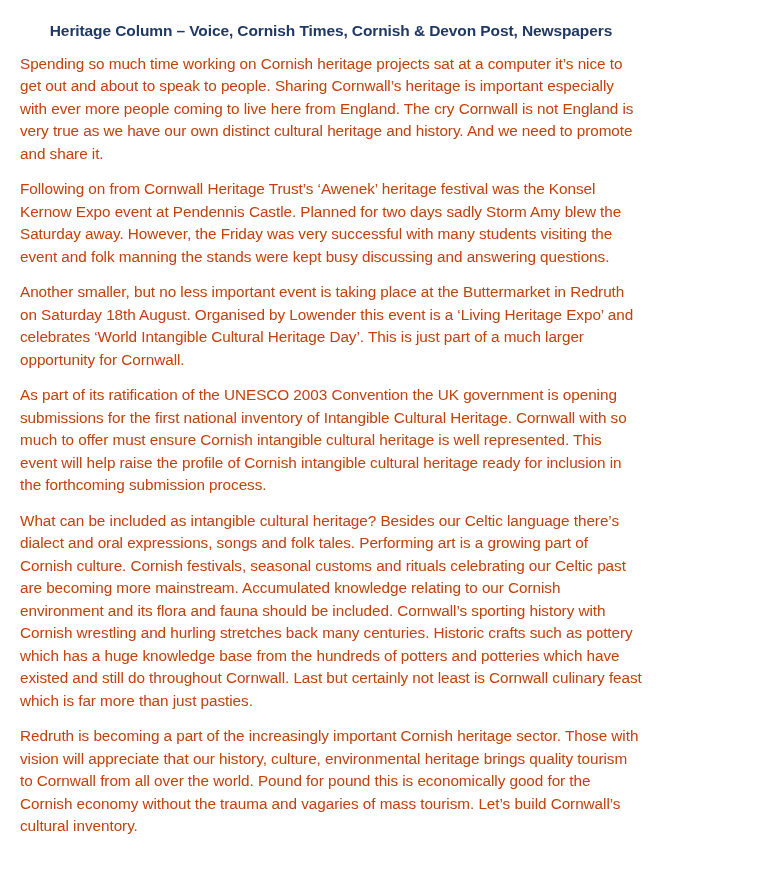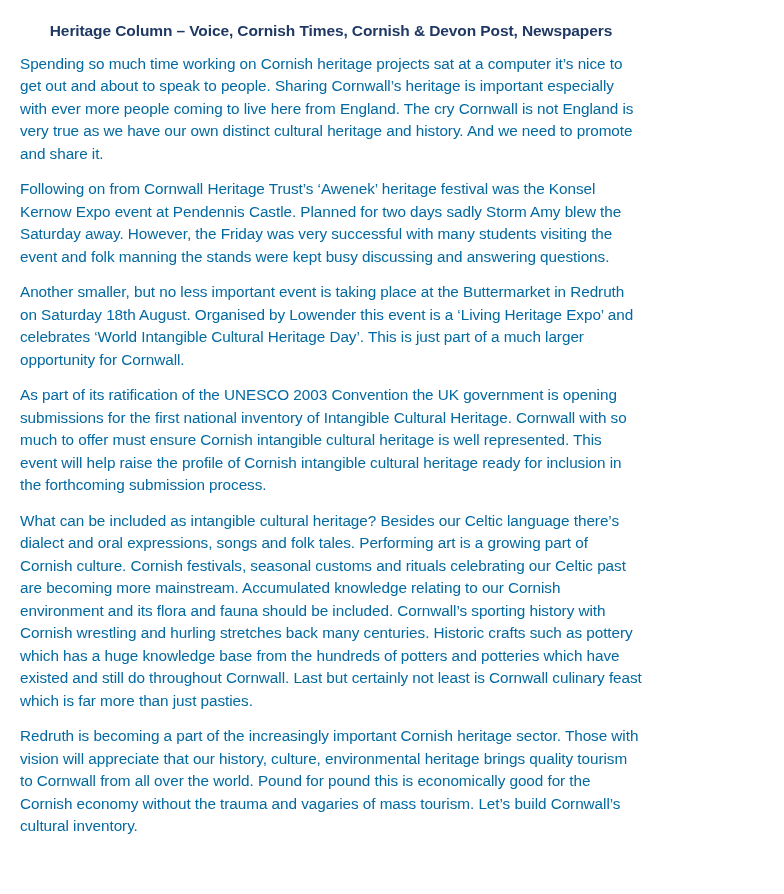--- a/index.html
+++ b/index.html
@@ -35,21 +35,21 @@
     color: #1f3864;
     margin: 20px 0 0 3px;
     letter-spacing: -0.1px;
   }
   .body-copy {
     margin-top: 13px;
   }
   .para {
     font-size: 15.3px;
     line-height: 1.47;
-    color: #0369a1;
+    color: #c2410c;
     margin: 0 0 13px 0;
     text-align: left;
     letter-spacing: -0.05px;
   }
   .para:last-child {
     margin-bottom: 12px;
   }
 </style>
 </head>
 <body>

